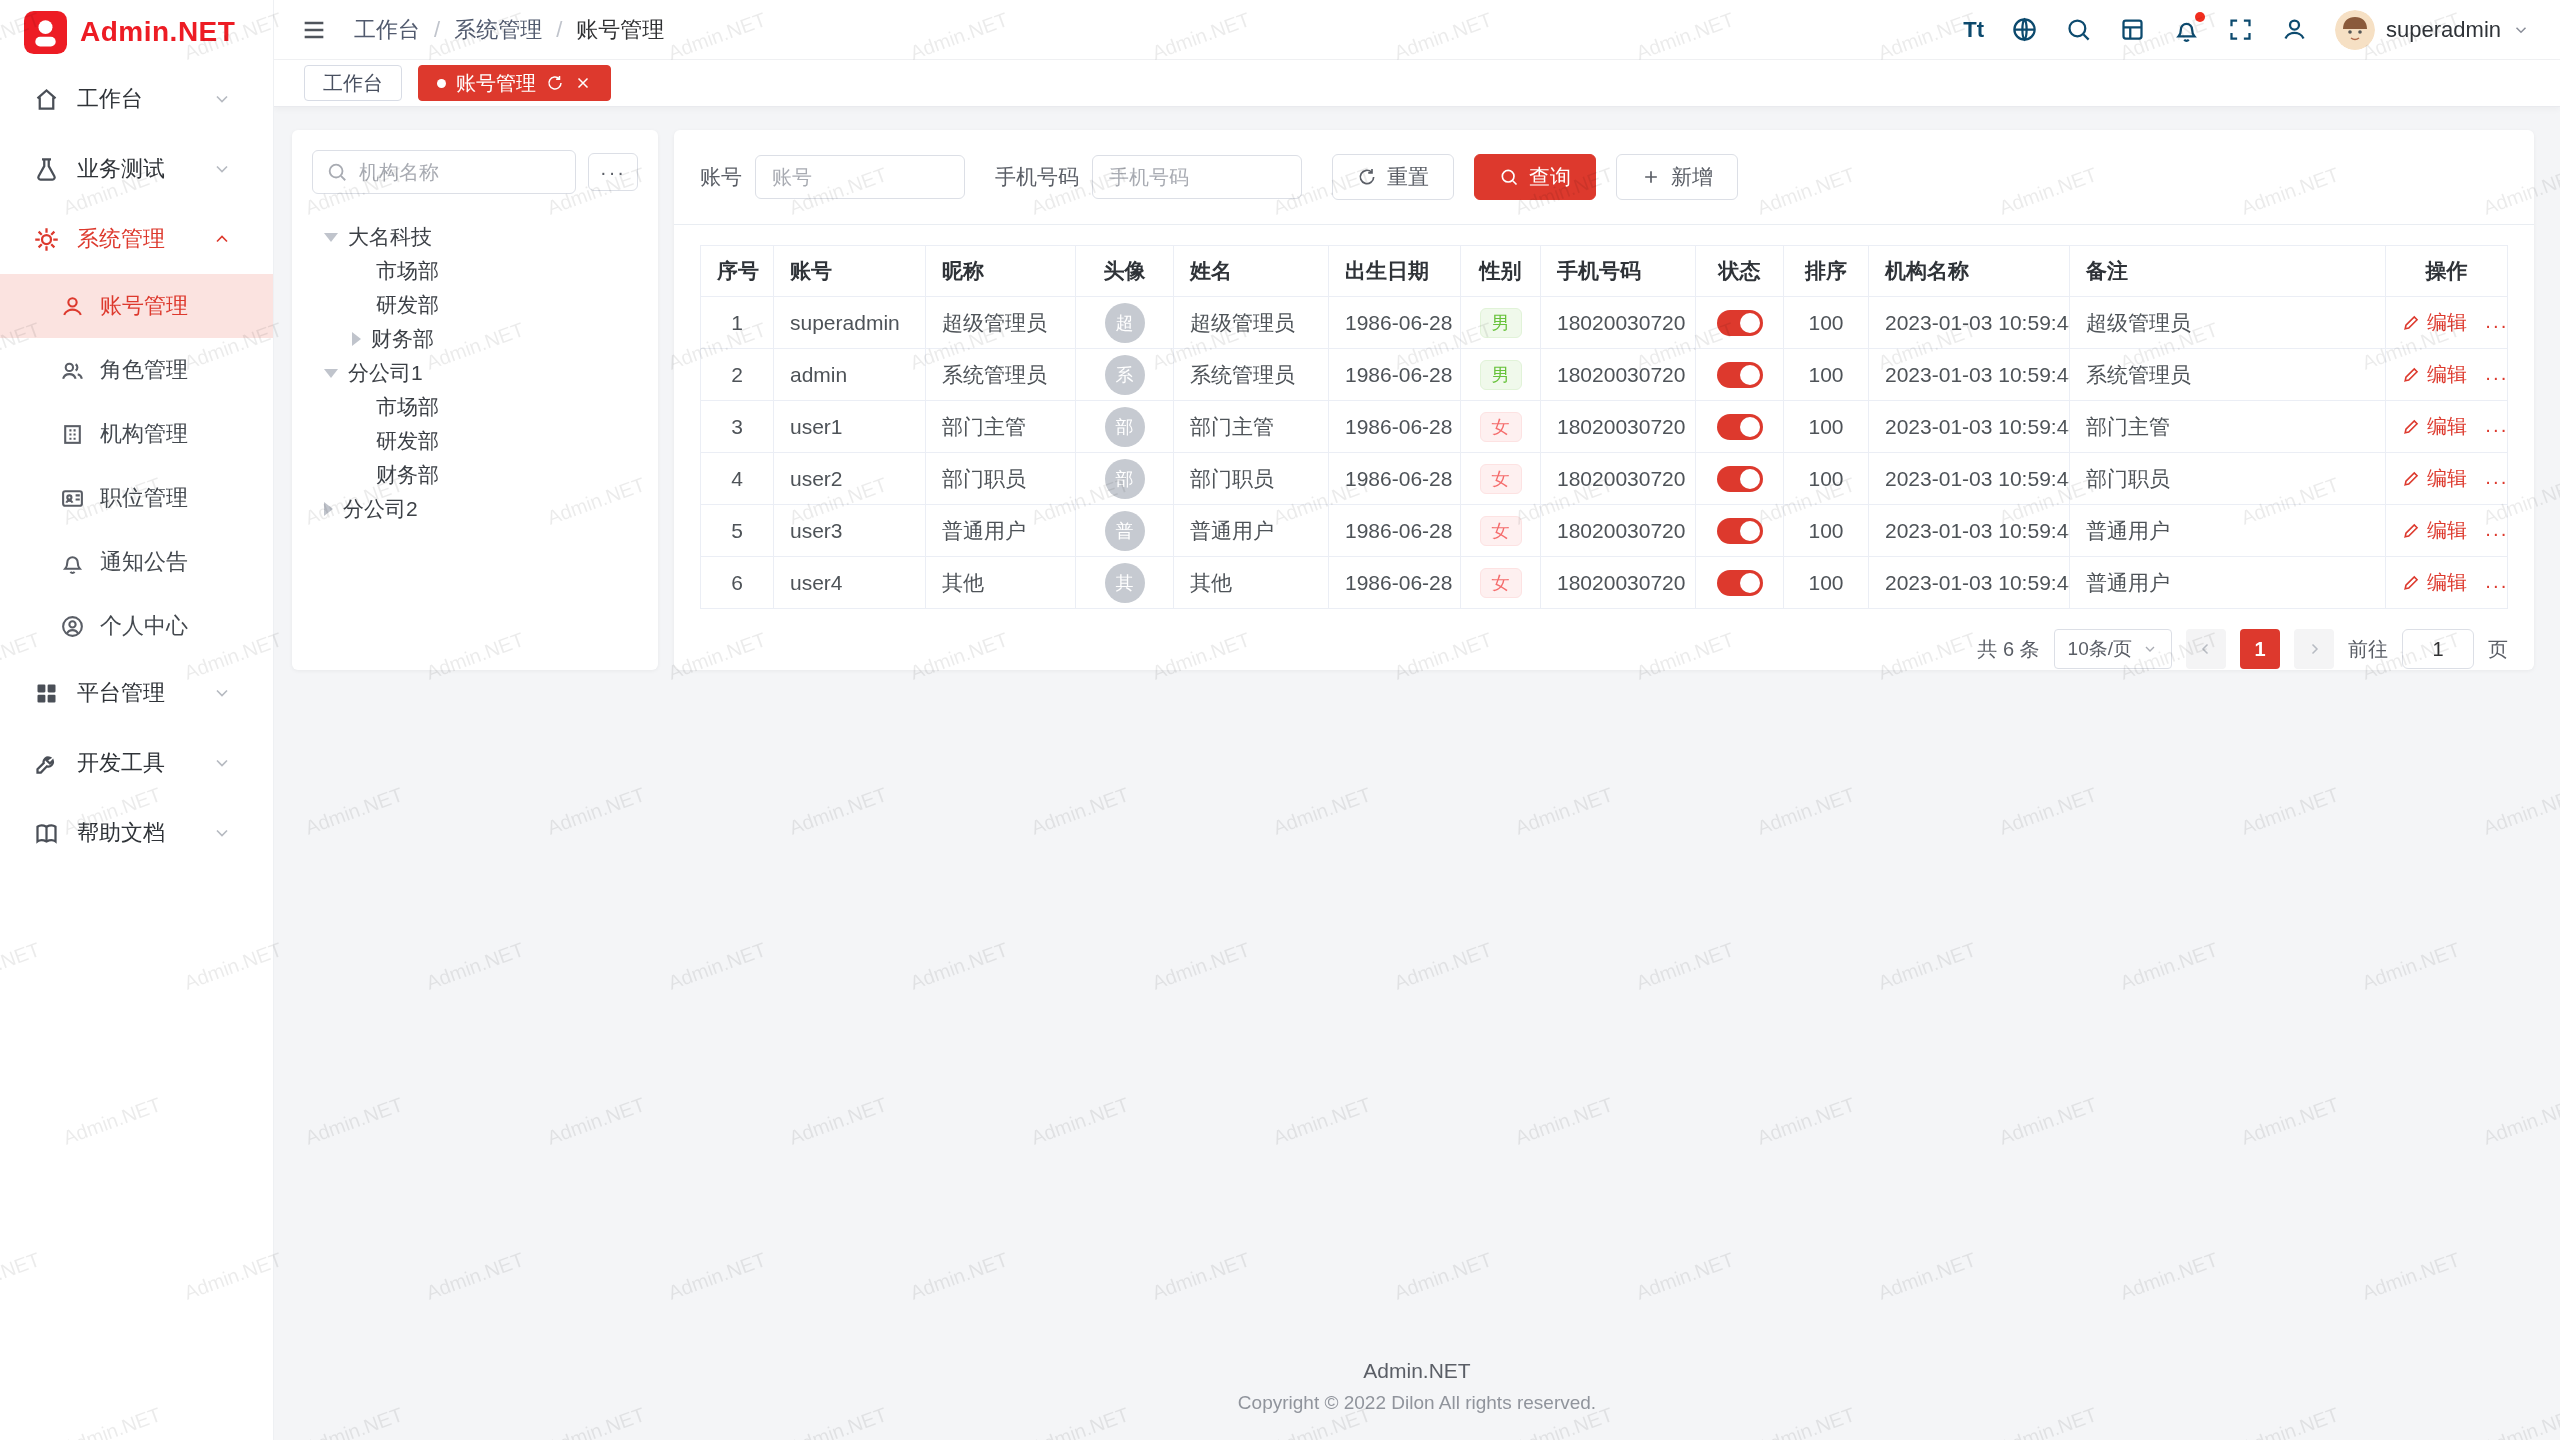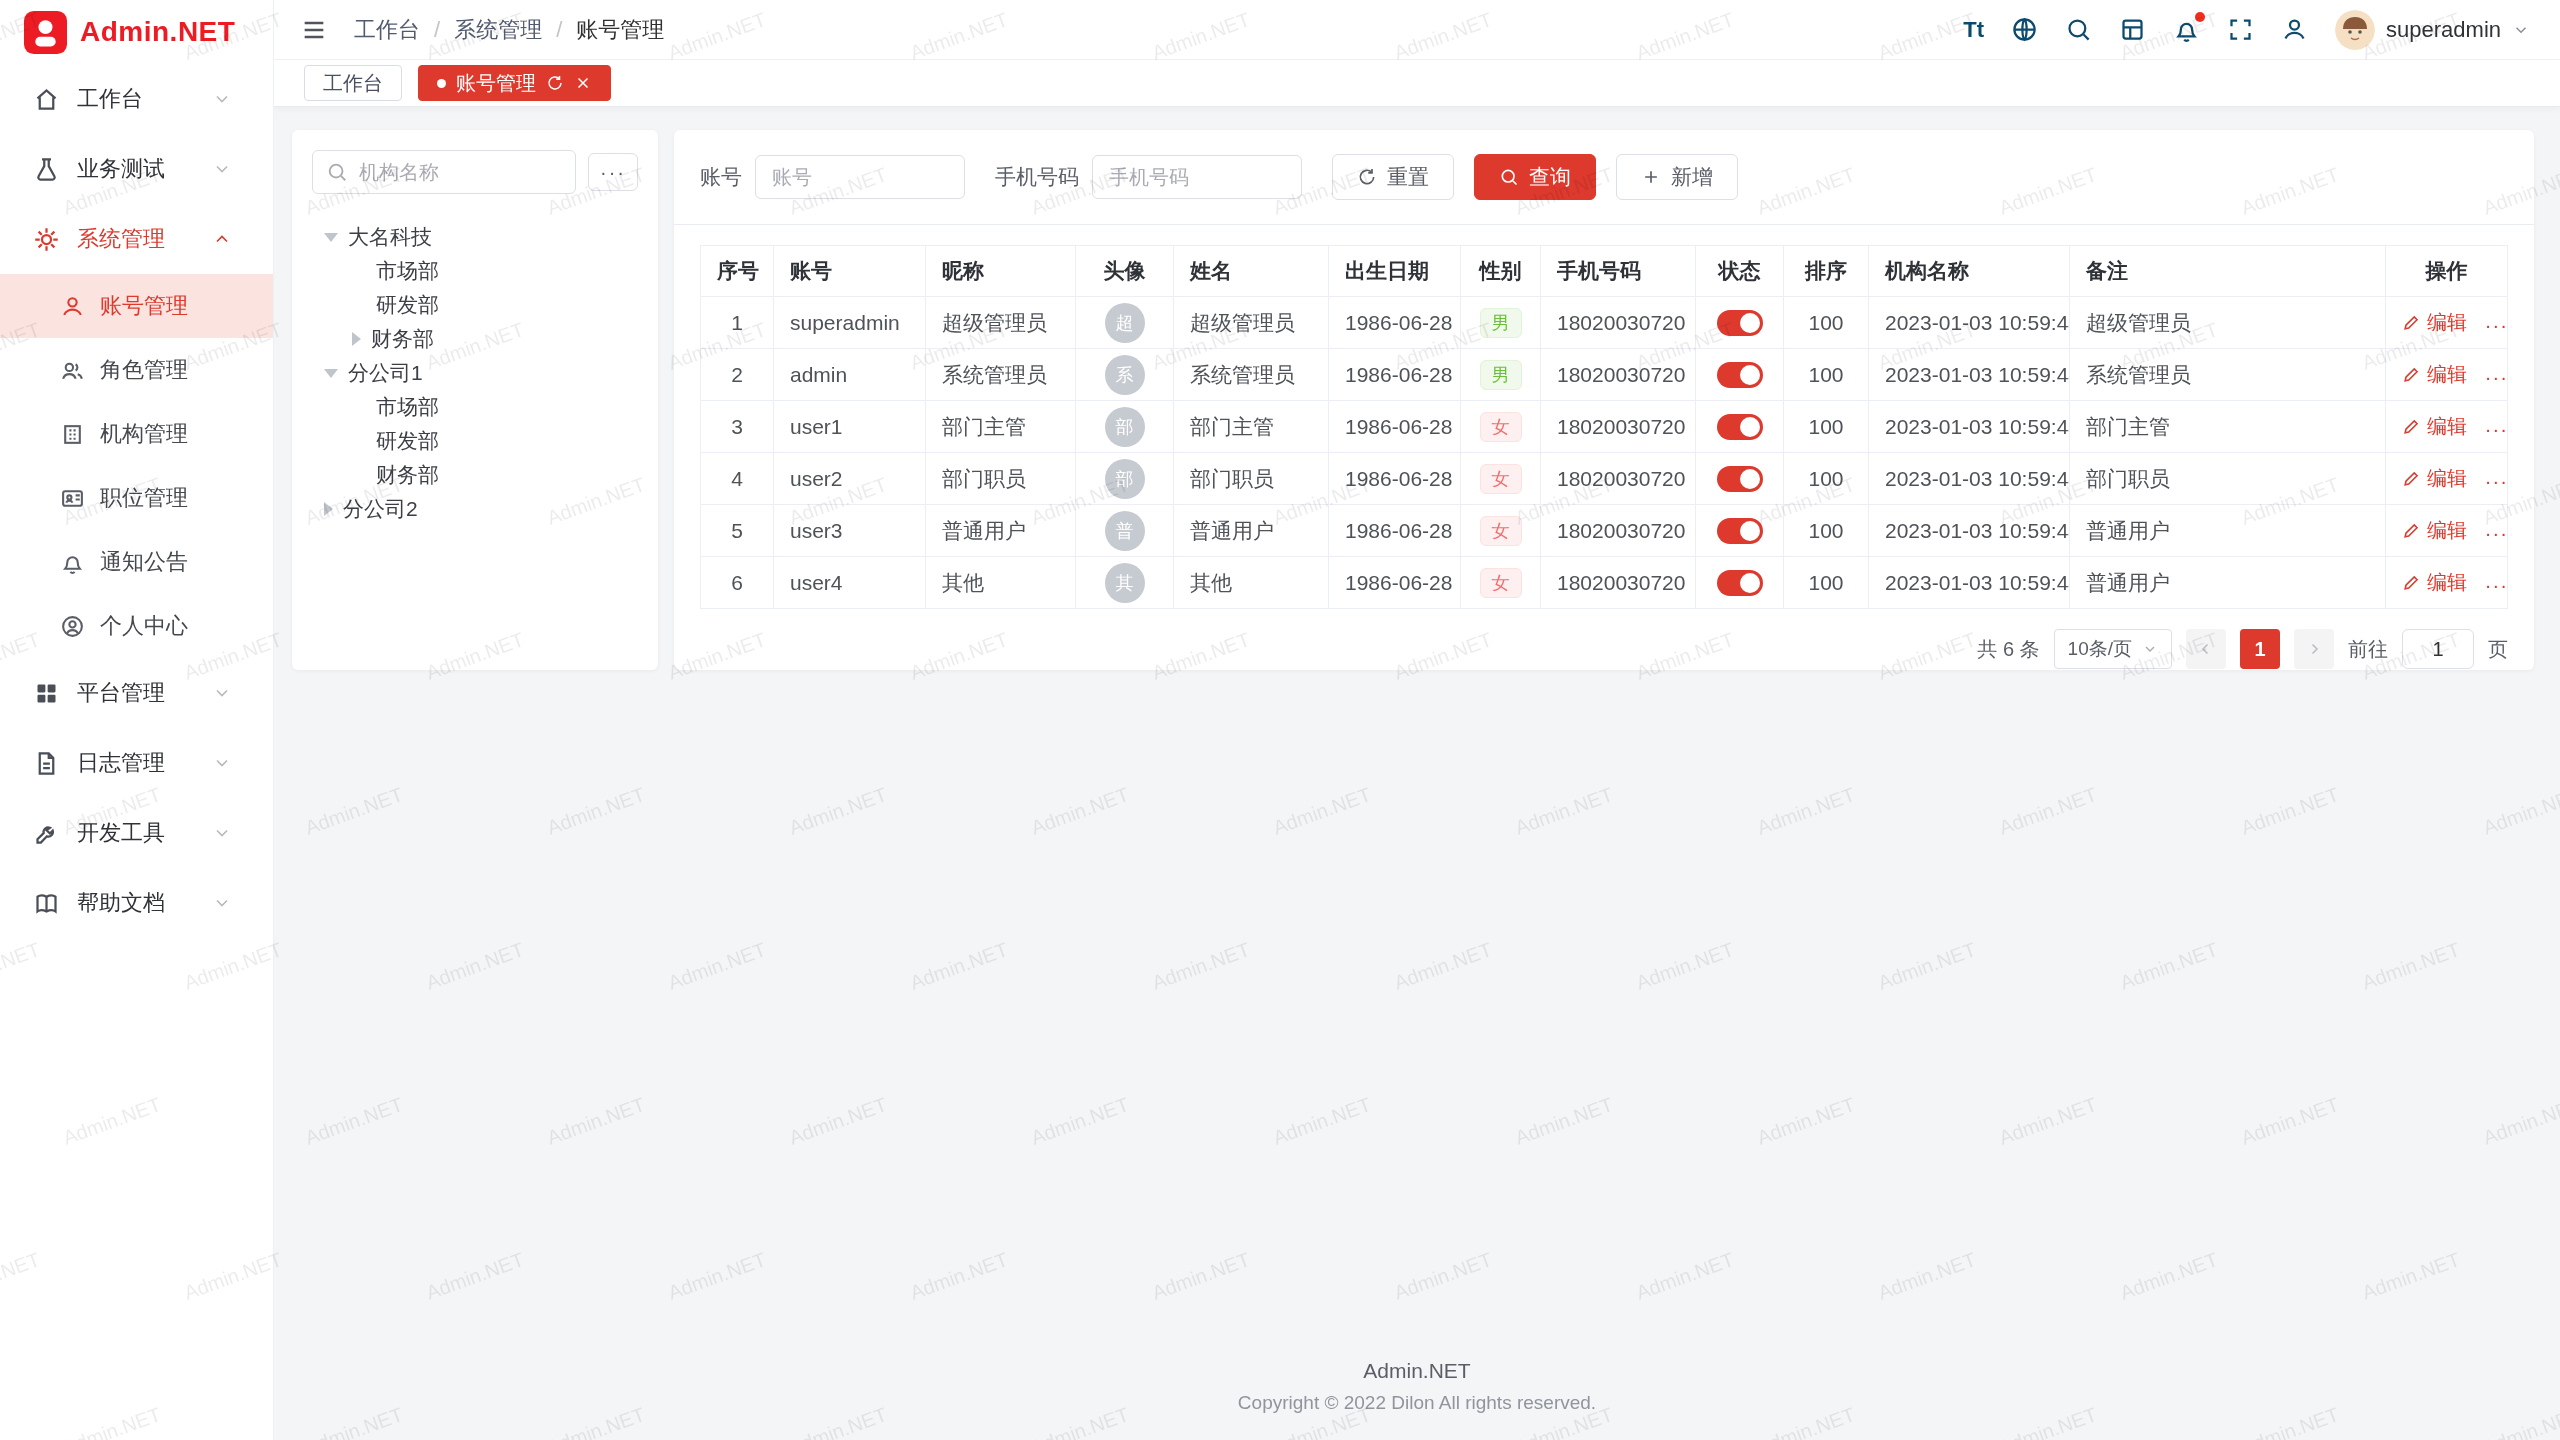--- a/index.html
+++ b/index.html
@@ -252,34 +252,20 @@
         <div class="nav-item">
        <span class="icon ">
             <svg viewBox="0 0 24 24" fill="currentColor">
               <rect x="4" y="4" width="7" height="7" rx="1"></rect>
               <rect x="13" y="4" width="7" height="7" rx="1"></rect>
               <rect x="4" y="13" width="7" height="7" rx="1"></rect>
               <rect x="13" y="13" width="7" height="7" rx="1"></rect>
             </svg>
           </span>
        <span>平台管理</span>
-       <span class="icon chev ">
-            <svg viewBox="0 0 24 24" fill="none" stroke="currentColor" stroke-width="2">
-              <path d="M6 9l6 6 6-6"></path>
-            </svg>
-          </span>
-     </div>
-        <div class="nav-item">
-       <span class="icon ">
-            <svg viewBox="0 0 24 24" fill="none" stroke="currentColor" stroke-width="2">
-              <path d="M6 3h8l4 4v14H6z"></path>
-              <path d="M14 3v4h4M9 12h6M9 16h6"></path>
-            </svg>
-          </span>
-       <span>日志管理</span>
        <span class="icon chev ">
             <svg viewBox="0 0 24 24" fill="none" stroke="currentColor" stroke-width="2">
               <path d="M6 9l6 6 6-6"></path>
             </svg>
           </span>
      </div>
         <div class="nav-item">
        <span class="icon ">
             <svg viewBox="0 0 24 24" fill="none" stroke="currentColor" stroke-width="2">
               <path d="M15 7a4 4 0 0 0-5.5 4.6L4 17v3h3l5.4-5.5A4 4 0 0 0 17.5 9.5L15 12l-3-3 3-2z"></path>

